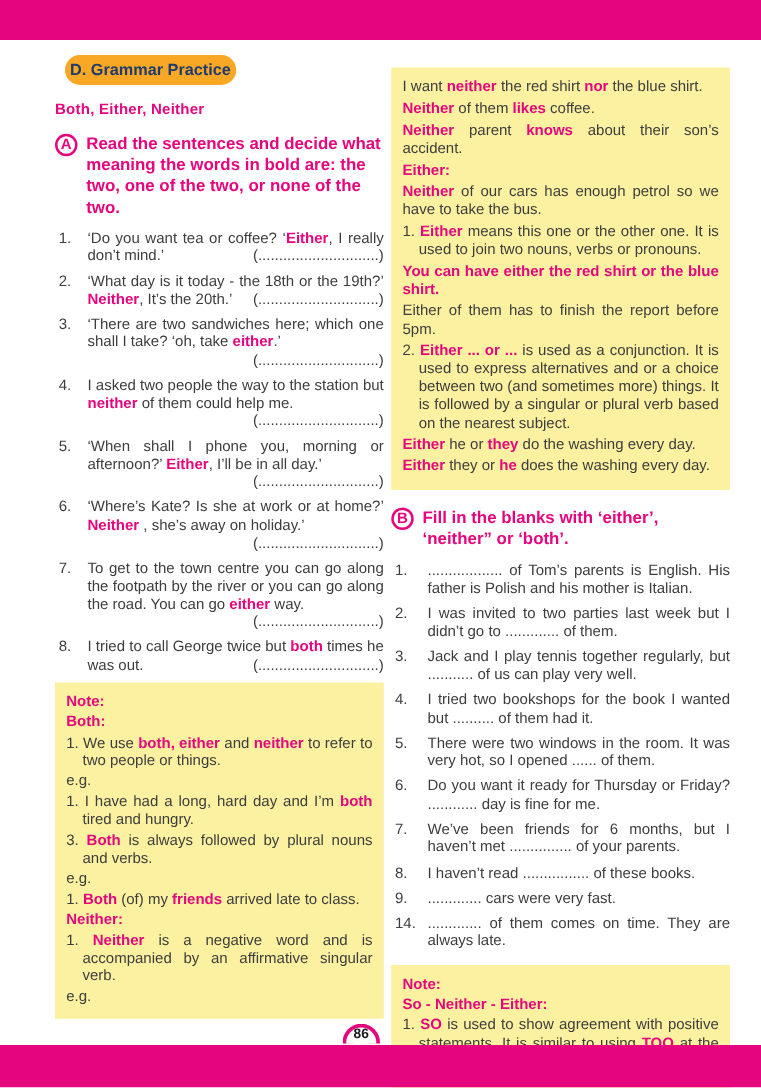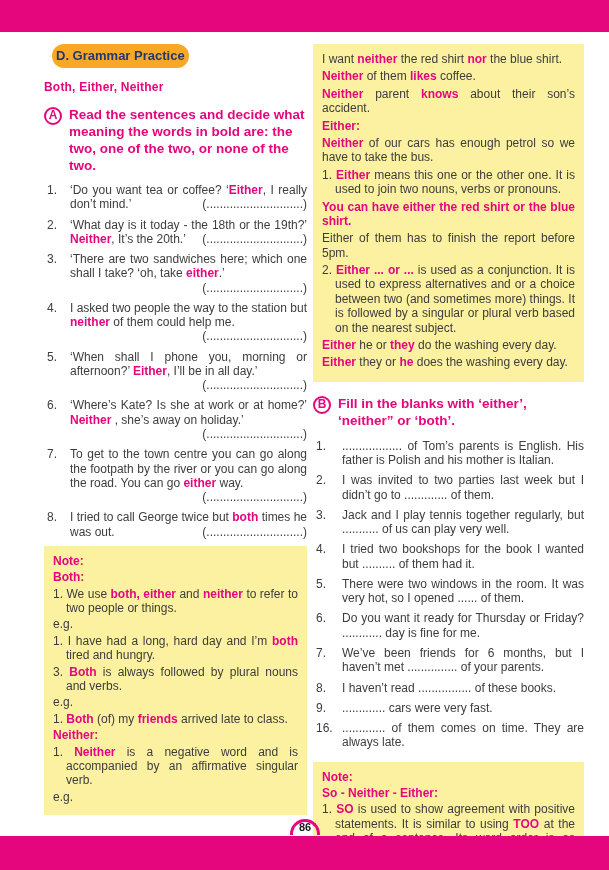--- a/index.html
+++ b/index.html
@@ -43,21 +43,21 @@
   .note-sp .nl{margin-bottom:3px;}
   .nl.head{color:var(--accent);font-weight:bold;text-align:left;}
   .nl.hang{padding-left:13px;text-indent:-13px;}
 
   .s-m{color:var(--accent);font-weight:bold;}
   .s-k{float:right;font-weight:normal;color:var(--ink);}
 
   .sec-b{margin-top:13px;}
   .items-b{margin-top:10px;}
 
-  .page-badge{position:absolute;left:287px;top:819px;width:36px;text-align:center;z-index:3;}
+  .page-badge{position:absolute;left:271px;top:819px;width:36px;text-align:center;z-index:3;}
   .arc{width:30px;height:16px;margin:0 auto;border:3px solid var(--accent);border-bottom:none;border-radius:16px 16px 0 0;}
   .pnum{margin-top:-14px;font-size:11px;font-weight:bold;color:#1a1a1a;}
 </style>
 </head>
 <body>
 
 <div class="topbar"></div>
 
 <div class="col-left">
   <div class="badge">D. Grammar Practice</div>
@@ -113,21 +113,21 @@
     <div class="nl"><span>e.g.</span></div>
     <div class="nl hang"><span>1. </span><span class="s-m">Both</span><span> (of) my </span><span class="s-m">friends</span><span> arrived late to class.</span></div>
     <div class="nl head"><span>Neither:</span></div>
     <div class="nl hang"><span>1. </span><span class="s-m">Neither</span><span> is a negative word and is accompanied by an affirmative singular verb.</span></div>
     <div class="nl"><span>e.g.</span></div>
 
   </div>
 </div>
 
 <div class="col-right">
-  <div class="note note-sp" style="margin-top:4px;">
+  <div class="note note-sp" style="margin-top:14px;">
     <div class="nl"><span>I want </span><span class="s-m">neither</span><span> the red shirt </span><span class="s-m">nor</span><span> the blue shirt.</span></div>
     <div class="nl"><span class="s-m">Neither</span><span> of them </span><span class="s-m">likes</span><span> coffee.</span></div>
     <div class="nl"><span class="s-m">Neither</span><span> parent </span><span class="s-m">knows</span><span> about their son’s accident.</span></div>
     <div class="nl head"><span>Either:</span></div>
     <div class="nl"><span class="s-m">Neither</span><span> of our cars has enough petrol so we have to take the bus.</span></div>
     <div class="nl hang"><span>1. </span><span class="s-m">Either</span><span> means this one or the other one. It is used to join two nouns, verbs or pronouns.</span></div>
     <div class="nl"><span class="s-m">You can have either the red shirt or the blue shirt.</span></div>
     <div class="nl"><span>Either of them has to finish the report before 5pm.</span></div>
     <div class="nl hang"><span>2. </span><span class="s-m">Either ... or ...</span><span> is used as a conjunction. It is used to express alternatives and or a choice between two (and sometimes more) things. It is followed by a singular or plural verb based on the nearest subject.</span></div>
     <div class="nl"><span class="s-m">Either</span><span> he or </span><span class="s-m">they</span><span> do the washing every day.</span></div>
@@ -170,21 +170,21 @@
       </div>
     <div class="item">
         <span class="num">8.</span>
         <span class="txt">I haven’t read ................ of these books.</span>
       </div>
     <div class="item">
         <span class="num">9.</span>
         <span class="txt">............. cars were very fast.</span>
       </div>
     <div class="item">
-        <span class="num">16.</span>
+        <span class="num">14.</span>
         <span class="txt">............. of them comes on time. They are always late.</span>
       </div>
   </div>
 
   <div class="note" style="margin-top:12px;">
     <div class="nl head"><span>Note:</span></div>
     <div class="nl head"><span>So - Neither - Either:</span></div>
     <div class="nl hang"><span>1. </span><span class="s-m">SO</span><span> is used to show agreement with positive statements. It is similar to using </span><span class="s-m">TOO</span><span> at the end of a sentence. Its word order is as follows: </span><span class="s-m">SO + Auxiliary + Subject (pronoun)</span></div>
   </div>
 </div>

